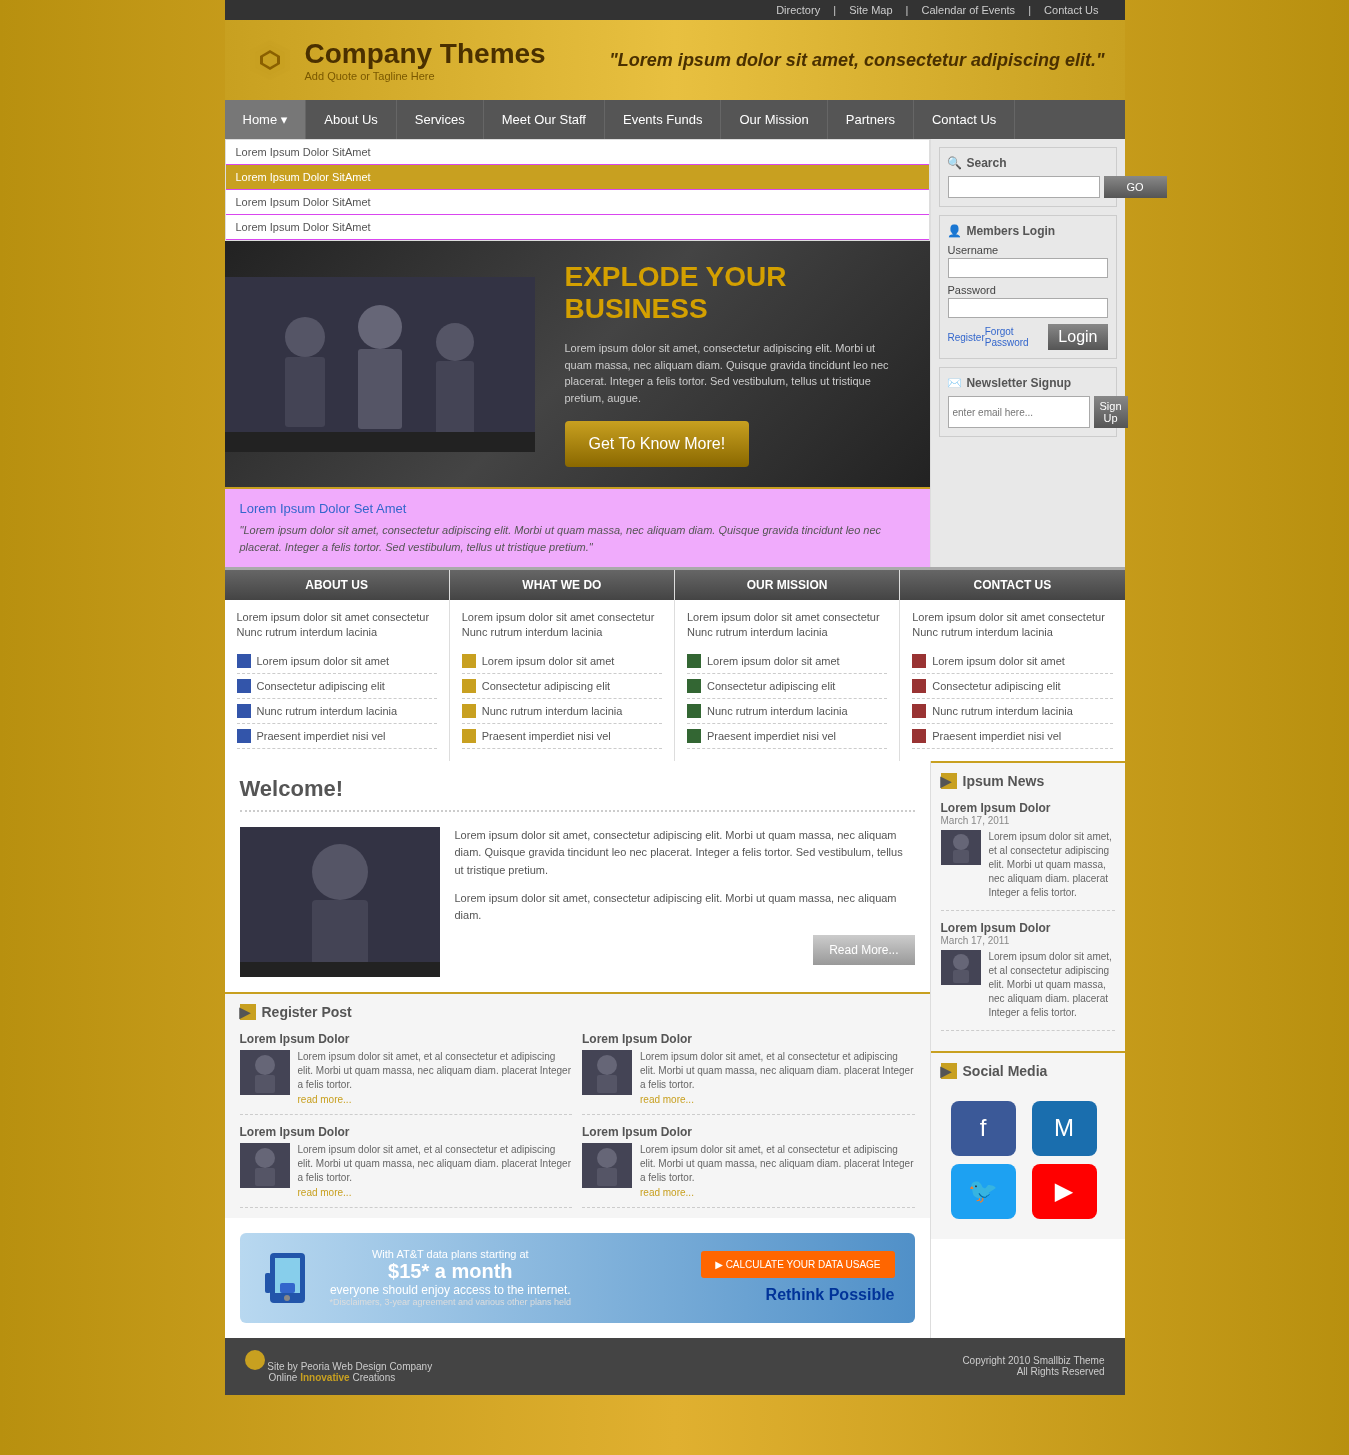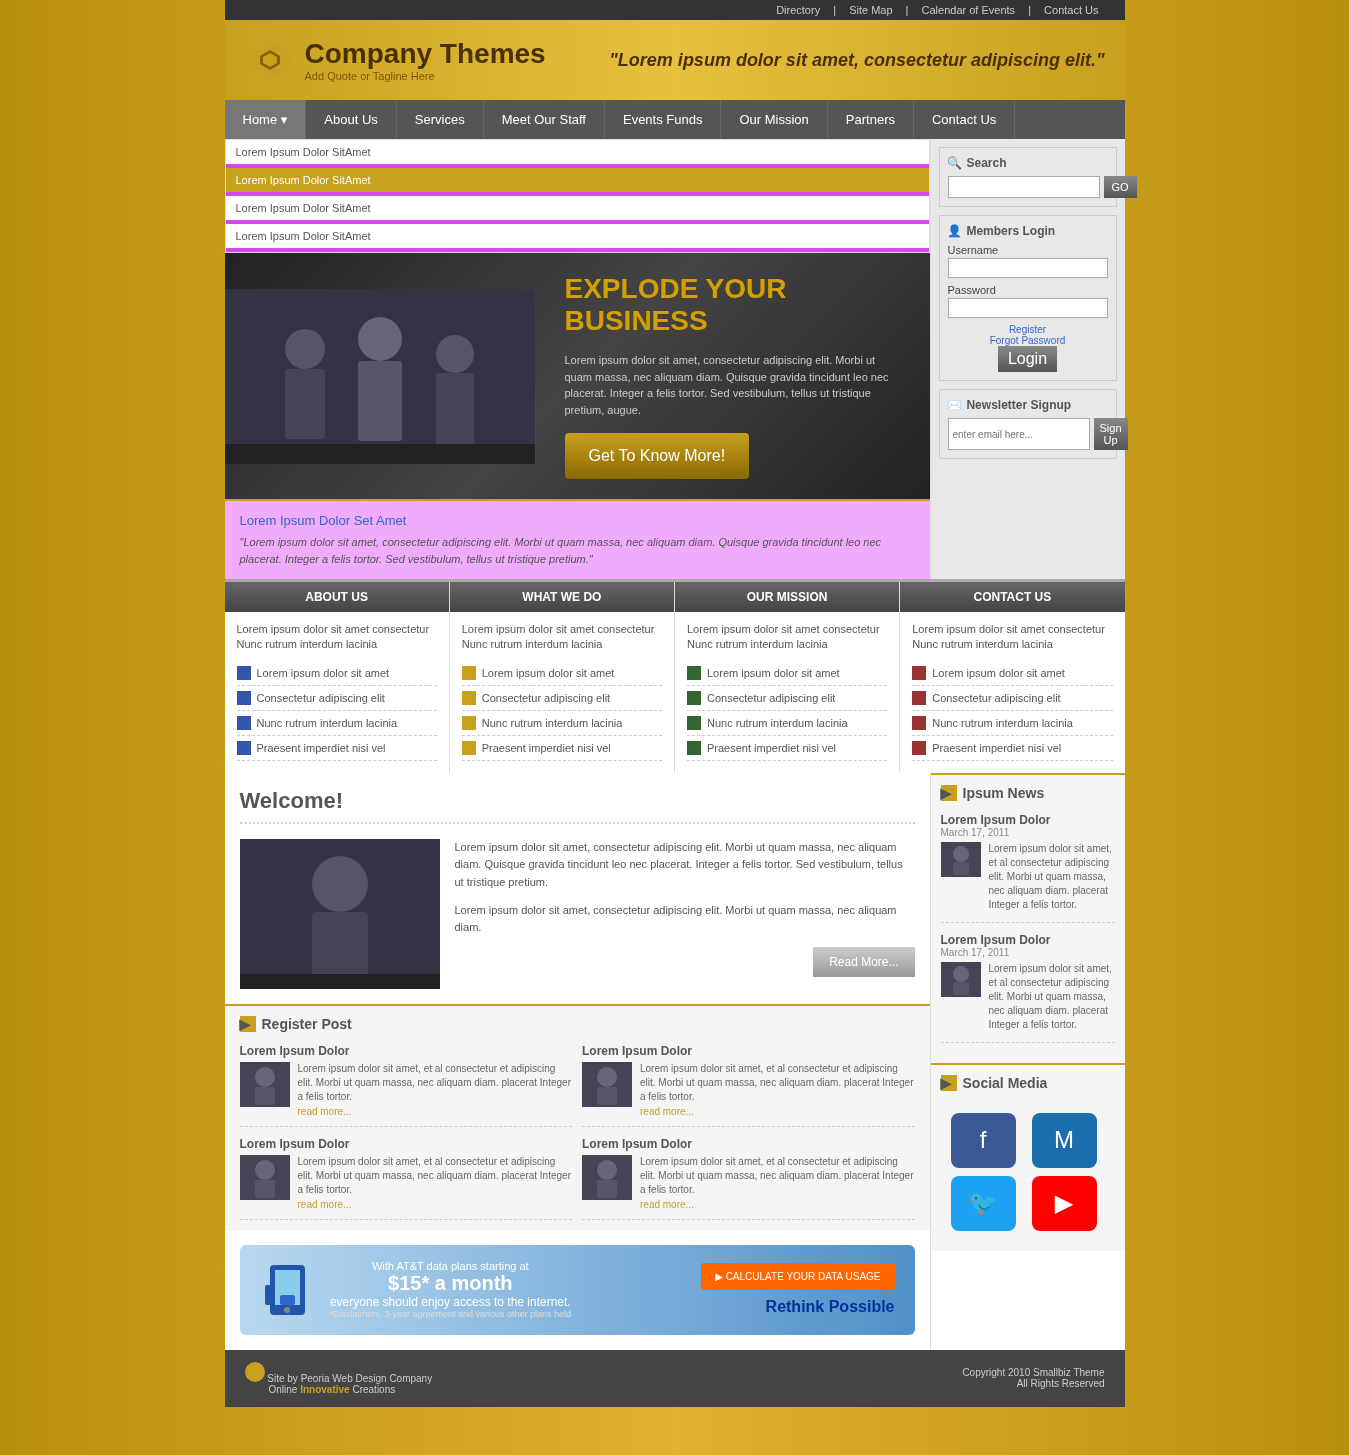--- a/index.html
+++ b/index.html
@@ -19,44 +19,44 @@
     .header-quote { color: #4a3000; font-size: 18px; font-style: italic; font-weight: bold; text-align: center; }
 
     
     .nav { background: #555; display: flex; align-items: stretch; }
     .nav a { color: #fff; text-decoration: none; padding: 12px 18px; display: block; font-size: 13px; border-right: 1px solid #666; }
     .nav a:hover, .nav a.active { background: #888; }
     .nav a.active { background: #777; display: flex; align-items: center; gap: 4px; }
 
     
     .sidebar-links { background: #fff; border: 1px solid #ddd; margin-bottom: 10px; }
-    .sidebar-links a { display: block; padding: 6px 10px; color: #555; text-decoration: none; font-size: 11px; border-bottom: 4px solid #d946ef; }
+    .sidebar-links a { display: block; padding: 6px 10px; color: #555; text-decoration: none; font-size: 11px; border-bottom: 1px solid #d946ef; }
     .sidebar-links a.active { background: #c8a020; color: #fff; }
 
     
     .hero { position: relative; background: linear-gradient(135deg, #222 0%, #444 50%, #222 100%); min-height: 175px; display: flex; align-items: center; overflow: hidden; }
     .hero-image { width: 310px; height: 175px; background: linear-gradient(135deg, #333, #555); flex-shrink: 0; display: flex; align-items: center; justify-content: center; overflow: hidden; }
     .hero-content { padding: 20px 30px; flex: 1; }
     .hero-title { color: #d4a000; font-size: 28px; font-weight: bold; margin-bottom: 15px; text-transform: uppercase; }
     .hero-text { color: #ccc; font-size: 11px; line-height: 1.5; margin-bottom: 15px; }
     .hero-btn { background: linear-gradient(to bottom, #c8a020, #8a6800); color: #fff; border: none; padding: 14px 24px; font-size: 16px; cursor: pointer; border-radius: 4px; text-decoration: none; display: inline-block; }
 
     
     .search-box { background: #e8e8e8; border: 1px solid #ccc; padding: 8px; margin-bottom: 8px; }
     .search-title { font-size: 12px; font-weight: bold; color: #555; margin-bottom: 6px; display: flex; align-items: center; gap: 4px; }
     .search-row { display: flex; gap: 4px; }
     .search-input { flex: 1; padding: 4px; border: 1px solid #aaa; font-size: 11px; }
-    .search-btn { background: linear-gradient(to bottom, #888, #555); color: #fff; border: none; padding: 4px 8px; font-size: 11px; cursor: pointer; }
+    .search-btn { background: linear-gradient(to bottom, #888, #555); color: #fff; border: none; padding: 4px 23px; font-size: 11px; cursor: pointer; }
 
     
     .members-box { background: #e8e8e8; border: 1px solid #ccc; padding: 8px; margin-bottom: 8px; }
     .members-title { font-size: 12px; font-weight: bold; color: #555; margin-bottom: 6px; display: flex; align-items: center; gap: 4px; }
     .members-box label { font-size: 11px; display: block; margin-bottom: 2px; color: #444; }
     .members-box input[type=text], .members-box input[type=password] { width: 100%; padding: 3px; border: 1px solid #aaa; margin-bottom: 6px; font-size: 11px; }
-    .login-links { display: flex; justify-content: space-between; align-items: center; flex-direction: column; }
+    .login-links { display: flex; justify-content: space-between; align-items: center; }
     .login-links a { font-size: 10px; color: #3366cc; text-decoration: none; }
     .login-btn { background: linear-gradient(to bottom, #888, #555); color: #fff; border: none; padding: 4px 10px; font-size: 16px; cursor: pointer; }
 
     
     .newsletter-box { background: #e8e8e8; border: 1px solid #ccc; padding: 8px; }
     .newsletter-title { font-size: 12px; font-weight: bold; color: #555; margin-bottom: 6px; display: flex; align-items: center; gap: 4px; }
     .newsletter-row { display: flex; gap: 4px; }
     .newsletter-input { flex: 1; padding: 4px; border: 1px solid #aaa; font-size: 10px; color: #999; }
     .signup-btn { background: linear-gradient(to bottom, #888, #555); color: #fff; border: none; padding: 4px 6px; font-size: 11px; cursor: pointer; }
 

